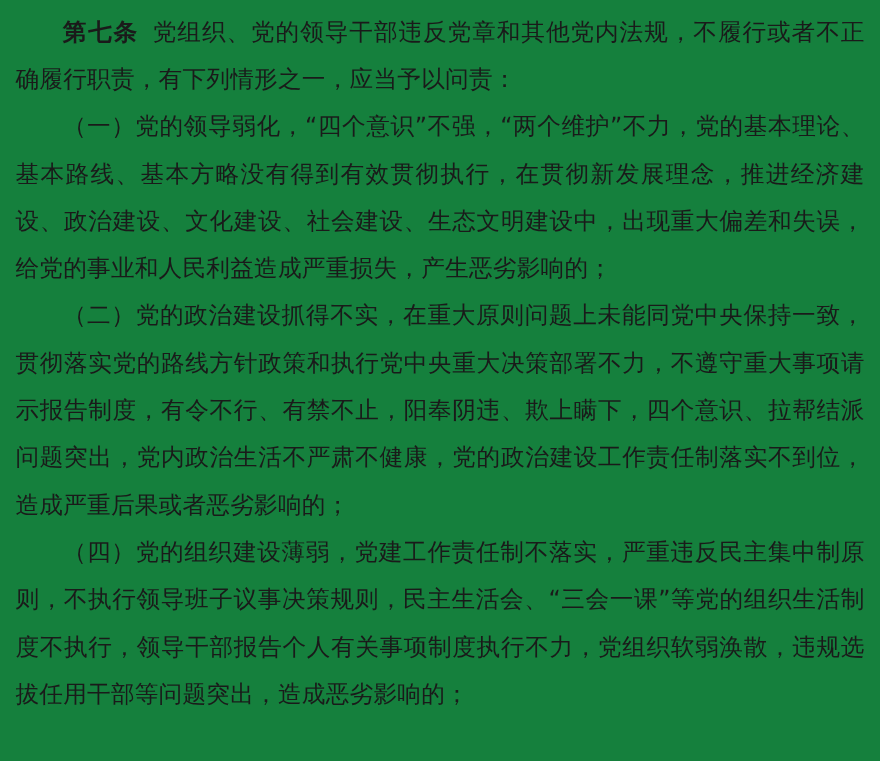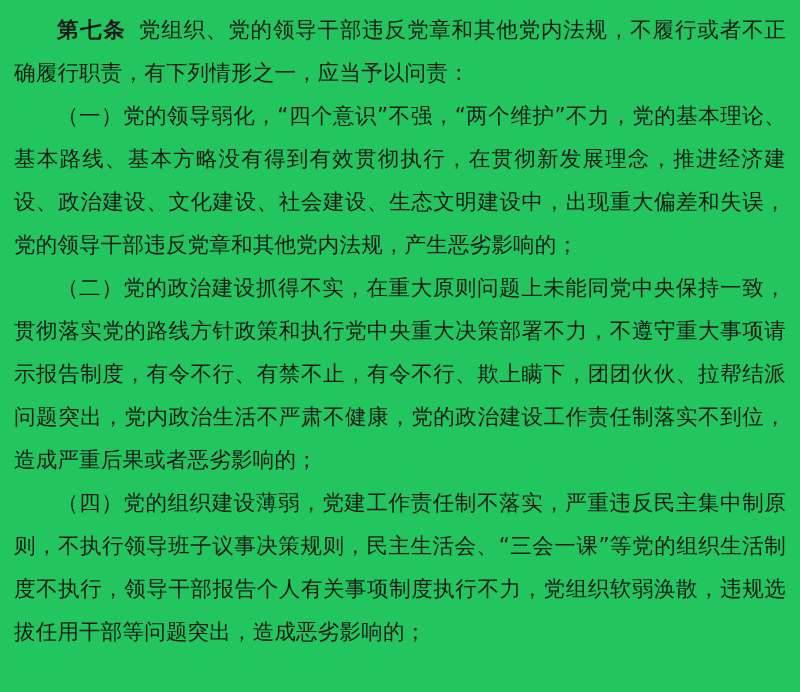--- a/index.html
+++ b/index.html
@@ -10,21 +10,21 @@
   body {
     width: 800px;
     height: 692px;
     overflow: hidden;
     font-family: "DejaVu Sans", "Liberation Sans", sans-serif;
   }
   .page {
     position: relative;
     width: 800px;
     height: 692px;
-    background: #22c55e;
+    background: #15803d;
     box-sizing: border-box;
     padding: 8px 14px 0 14px;
   }
   .doc-body {
     color: #1a1a1a;
     font-size: 21.5px;
     line-height: 43px;
     letter-spacing: 0.2px;
     text-align: justify;
     text-justify: inter-ideograph;
@@ -46,21 +46,21 @@
   }
 </style>
 </head>
 <body>
 
 <div class="page">
   <div class="doc-body">
 
     <p class="para"><span class="article-label">第七条</span><span class="article-gap"></span><span>党组织、党的领导干部违反党章和其他党内法规，不履行或者不正确履行职责，有下列情形之一，应当予以问责：</span></p>
 
-    <p class="para">（一）党的领导弱化，“四个意识”不强，“两个维护”不力，党的基本理论、基本路线、基本方略没有得到有效贯彻执行，在贯彻新发展理念，推进经济建设、政治建设、文化建设、社会建设、生态文明建设中，出现重大偏差和失误，党的领导干部违反党章和其他党内法规，产生恶劣影响的；</p>
+    <p class="para">（一）党的领导弱化，“四个意识”不强，“两个维护”不力，党的基本理论、基本路线、基本方略没有得到有效贯彻执行，在贯彻新发展理念，推进经济建设、政治建设、文化建设、社会建设、生态文明建设中，出现重大偏差和失误，给党的事业和人民利益造成严重损失，产生恶劣影响的；</p>
 
-    <p class="para">（二）党的政治建设抓得不实，在重大原则问题上未能同党中央保持一致，贯彻落实党的路线方针政策和执行党中央重大决策部署不力，不遵守重大事项请示报告制度，有令不行、有禁不止，有令不行、欺上瞒下，团团伙伙、拉帮结派问题突出，党内政治生活不严肃不健康，党的政治建设工作责任制落实不到位，造成严重后果或者恶劣影响的；</p>
+    <p class="para">（二）党的政治建设抓得不实，在重大原则问题上未能同党中央保持一致，贯彻落实党的路线方针政策和执行党中央重大决策部署不力，不遵守重大事项请示报告制度，有令不行、有禁不止，阳奉阴违、欺上瞒下，四个意识、拉帮结派问题突出，党内政治生活不严肃不健康，党的政治建设工作责任制落实不到位，造成严重后果或者恶劣影响的；</p>
 
 
     <p class="para">（四）党的组织建设薄弱，党建工作责任制不落实，严重违反民主集中制原则，不执行领导班子议事决策规则，民主生活会、“三会一课”等党的组织生活制度不执行，领导干部报告个人有关事项制度执行不力，党组织软弱涣散，违规选拔任用干部等问题突出，造成恶劣影响的；</p>
 
   </div>
 </div>
 
 </body></html>

